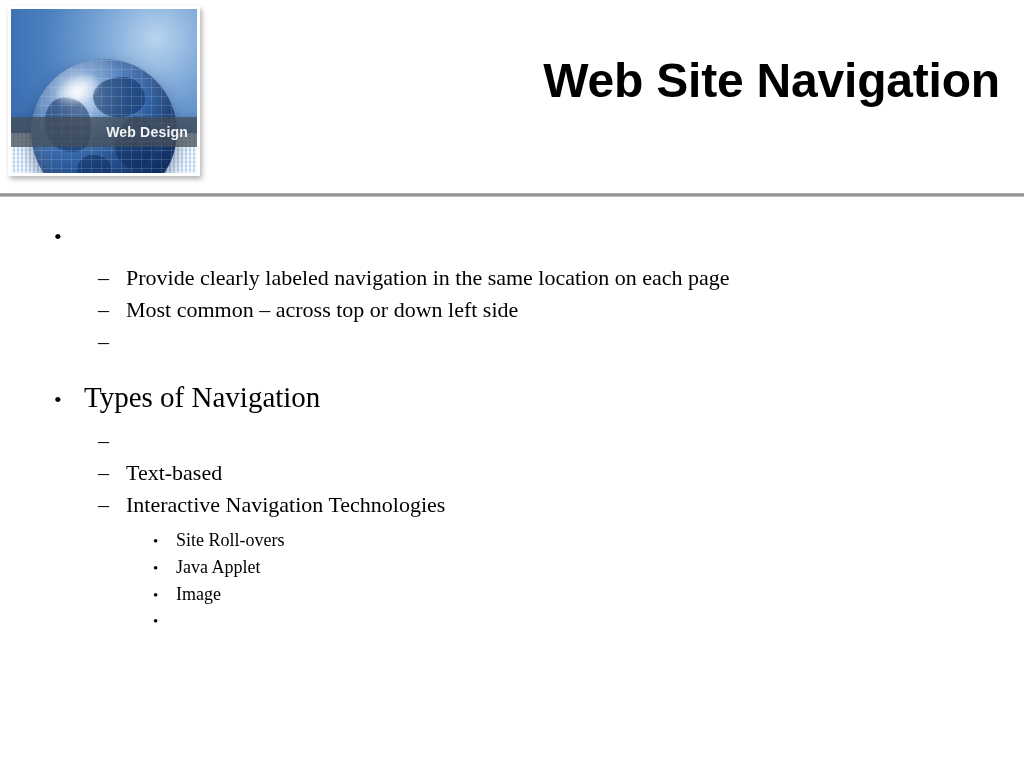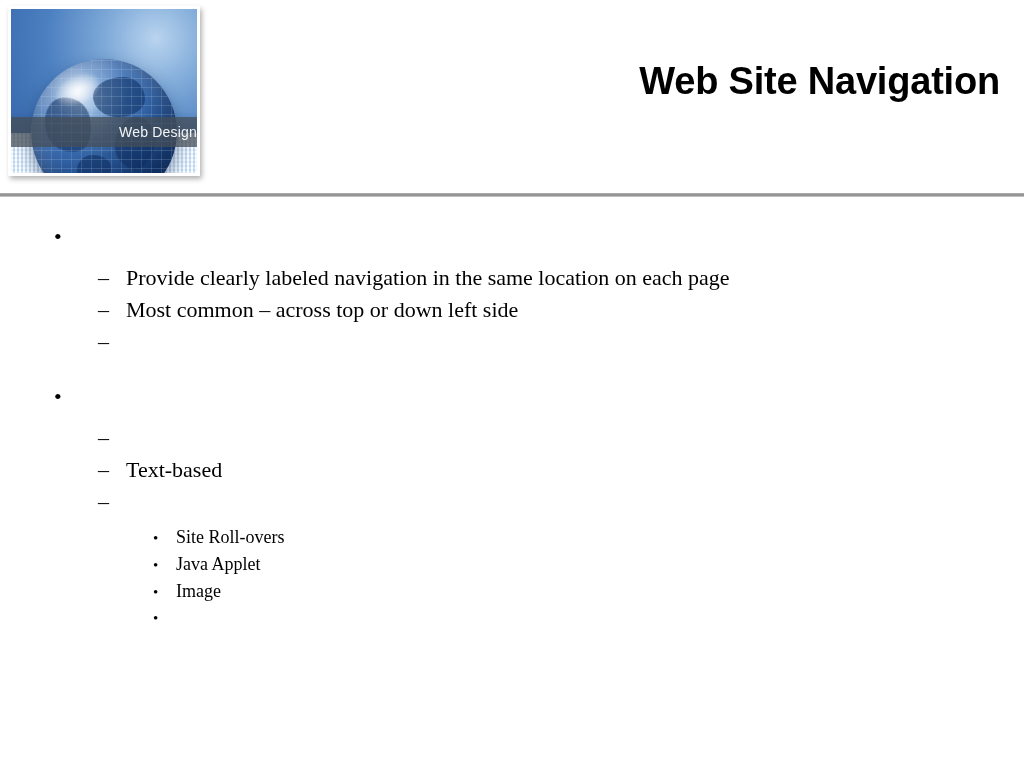--- a/index.html
+++ b/index.html
@@ -140,33 +140,35 @@
     background: rgba(70,78,86,0.74);
     display: flex;
     align-items: center;
     justify-content: flex-end;
   }
   .hi-caption-text {
     color: #f2f4f6;
     font-family: "Liberation Sans", "DejaVu Sans", sans-serif;
     font-size: 14px;
     letter-spacing: 0.2px;
+    padding-right: 9px;
     white-space: nowrap;
+    font-weight: bold;
   }
 
   
   .title {
     position: absolute;
     left: 220px;
     top: 58px;
     width: 780px;
     text-align: right;
     font-family: "Liberation Sans", "DejaVu Sans", sans-serif;
     font-weight: bold;
-    font-size: 38px;
+    font-size: 48px;
     line-height: 46px;
     color: #000000;
     letter-spacing: -0.2px;
   }
   .title-line { display: block; }
 
   
   .divider {
     position: absolute;
     left: 0;
@@ -276,35 +278,37 @@
     </div>
 
     <div class="row lvl2">
       <span class="marker">–</span>
     </div>
 
     <div class="gap-section"></div>
 
     <div class="row lvl1">
       <span class="marker">•</span>
+      <span class="text">Types of Navigation</span>
     </div>
 
     <div class="gap-small"></div>
 
     <div class="row lvl2">
       <span class="marker">–</span>
     </div>
 
     <div class="row lvl2">
       <span class="marker">–</span>
       <span class="text">Text-based</span>
     </div>
 
     <div class="row lvl2">
       <span class="marker">–</span>
+      <span class="text">Interactive Navigation Technologies</span>
     </div>
 
     <div class="gap-small"></div>
 
     <div class="row lvl3">
       <span class="marker">•</span>
       <span class="text">Site Roll-overs</span>
     </div>
 
     <div class="row lvl3">

